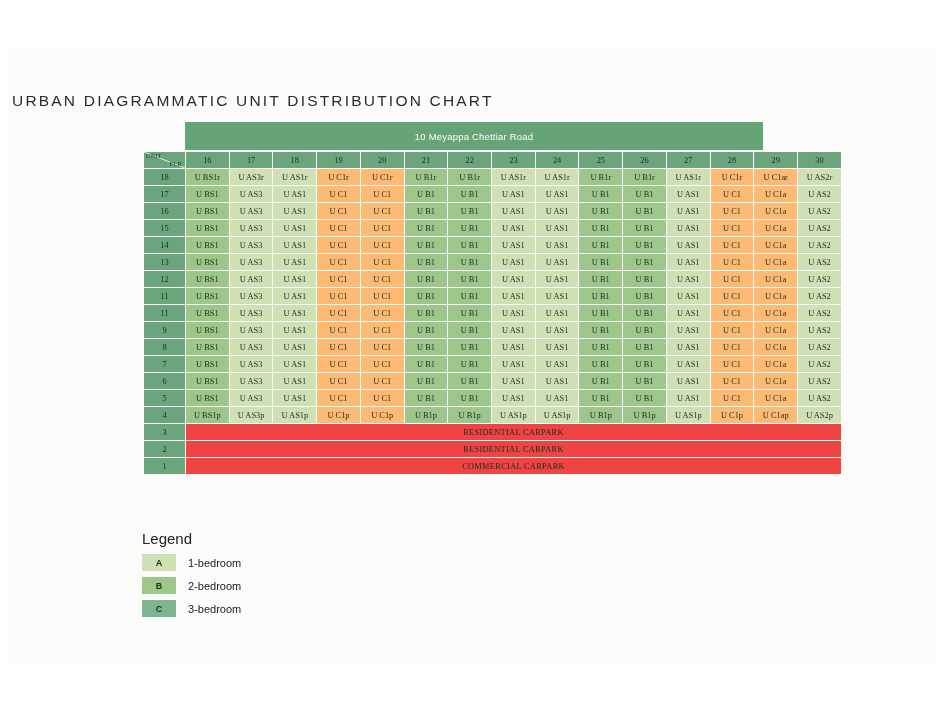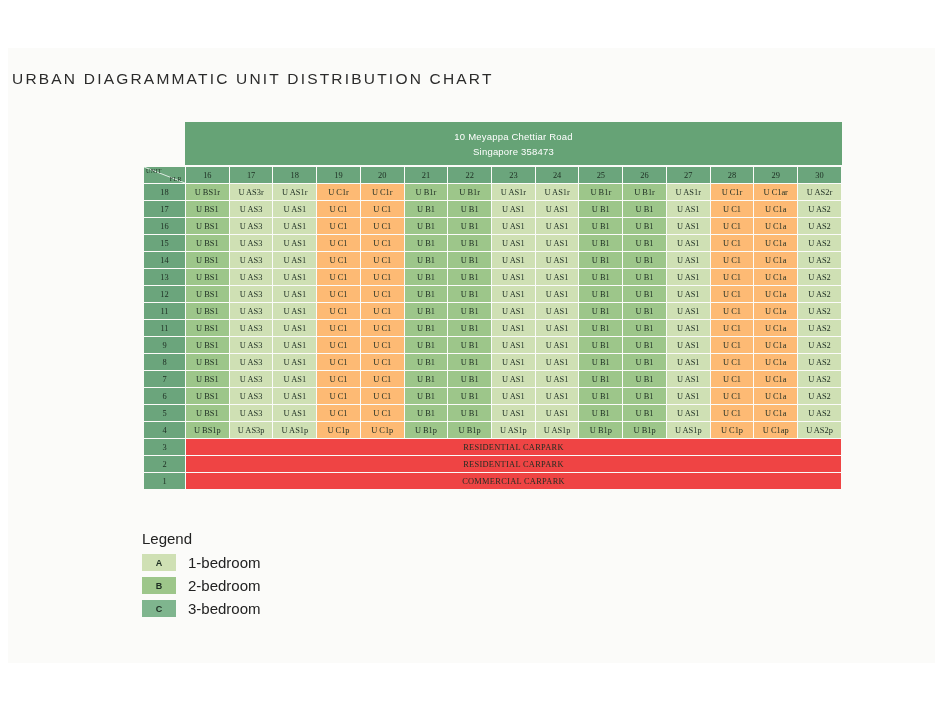--- a/index.html
+++ b/index.html
@@ -25,38 +25,38 @@
     position: absolute;
     left: 8px;
     top: 48px;
     width: 927px;
     height: 615px;
     background: #fbfbf9;
   }
   .title {
     position: absolute;
     left: 12px;
-    top: 70px;
+    top: 92px;
     font-size: 15.5px;
     letter-spacing: 2.2px;
     color: #2b2b2b;
     font-weight: 400;
     text-align: center;
   }
 
   
   .chart {
     position: absolute;
     left: 143px;
     top: 122px;
     width: 699px;
   }
   .addr-head {
     margin-left: 42px;
-    width: 657px;
+    width: 578px;
     background: #66a376;
     color: #ffffff;
     text-align: center;
     font-size: 9.5px;
     padding: 7px 0 6px 0;
     line-height: 15px;
     box-sizing: border-box;
   }
   .addr-head div { letter-spacing: .2px; }
 
@@ -148,36 +148,35 @@
     justify-content: center;
     font-size: 9px;
     font-weight: bold;
     color: #1d2d22;
   }
   .sw-A { background: #cfe0b4; }
   .sw-B { background: #9dc68a; }
   .sw-C { background: #7fb58e; }
   .legend-label {
     margin-left: 12px;
-    font-size: 15px;
+    font-size: 11px;
     color: #222;
   }
 </style>
 </head>
 <body>
 
 <div class="page">
   <div class="sheet"></div>
 
   <div class="title">URBAN DIAGRAMMATIC UNIT DISTRIBUTION CHART</div>
 
   <div class="chart">
     <div class="addr-head">
       <div>10 Meyappa Chettiar Road</div>
-      <div>Singapore 358473</div>
     </div>
 
     <table class="grid">
       <thead>
         <tr>
           <th class="corner">
             <svg class="slash" viewBox="0 0 41 17" preserveAspectRatio="none">
               <line x1="0" y1="0" x2="41" y2="17" stroke="#ffffff" stroke-width="0.8"></line>
             </svg>
             <span class="unit">UNIT</span>

